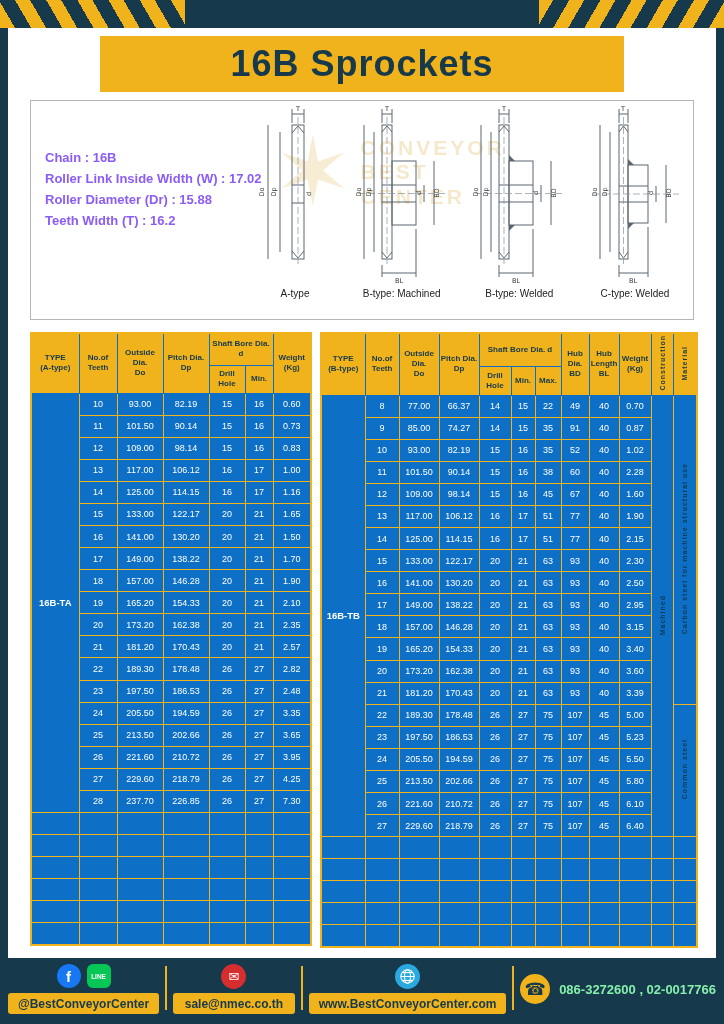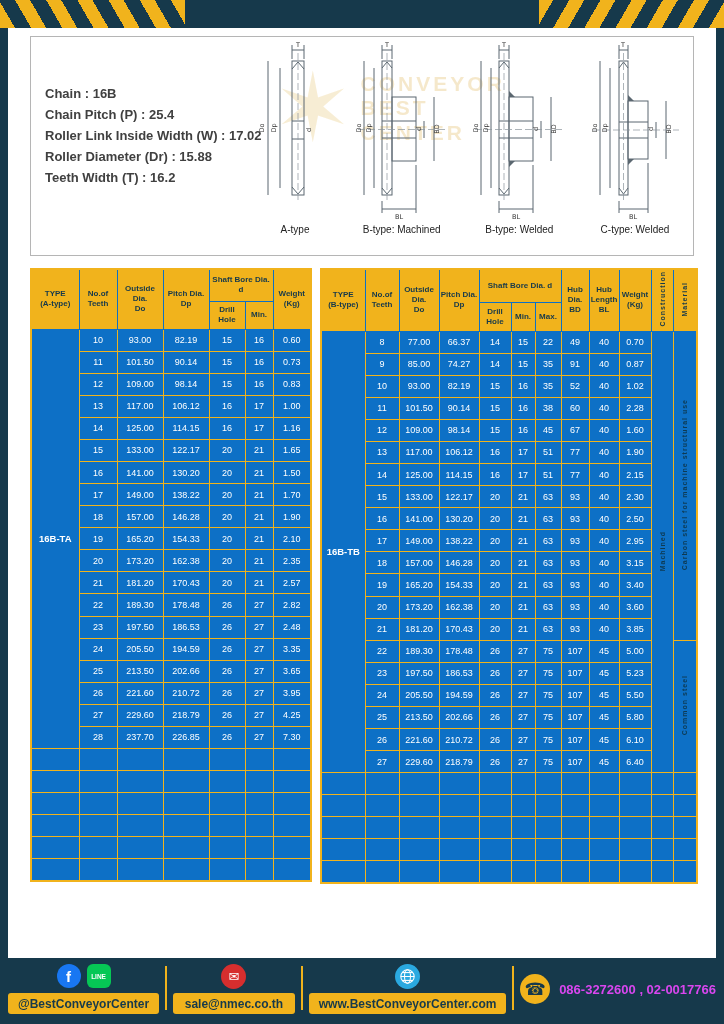--- a/index.html
+++ b/index.html
@@ -15,21 +15,21 @@
 
   
   .paper{position:absolute;top:28px;left:8px;width:708px;height:930px;background:#fff}
 
   .banner{width:524px;height:56px;margin:8px auto 0;background:#F1B31C;display:flex;align-items:center;justify-content:center}
   .banner h1{font-size:36px;font-weight:bold;color:#16394B;letter-spacing:1px}
 
   
   .spec-panel{position:relative;width:664px;height:220px;margin:8px auto 0;border:1px solid #b5b5b5;background:#fff;display:flex;overflow:hidden}
   .spec-text{z-index:1;width:225px;padding:46px 0 0 14px;flex:none}
-  .spec-line{font-size:13px;font-weight:bold;color:#404040;line-height:1.62;white-space:nowrap}
+  .spec-line{font-size:13px;font-weight:bold;color:#8b5cf6;line-height:1.62;white-space:nowrap}
   .figures{z-index:1;flex:1;display:flex;justify-content:space-between;padding:4px 10px 0 0}
   figure{display:flex;flex-direction:column;align-items:center}
   figcaption{font-size:10px;color:#222;margin-top:1px;white-space:nowrap}
   .watermark{position:absolute;left:242px;top:24px;display:flex;align-items:center;gap:8px;z-index:0;opacity:.7}
   .wm-star{font-size:95px;color:#F5E6C2;line-height:1}
   .wm-text{display:flex;flex-direction:column}
   .wm-text span{font-size:21px;font-weight:bold;color:#F2DFB6;letter-spacing:3px;line-height:1.15}
   .dim{font-family:"DejaVu Sans",sans-serif;font-size:6.5px;fill:#333}
 
   
@@ -54,48 +54,50 @@
   .g4{flex:1;flex-direction:row;gap:9px;align-items:center;justify-content:center}
   .icon-row{display:flex;gap:6px;align-items:center}
   .badge{height:21px;border-radius:3px;background:#F1B31C;color:#16394B;font-weight:bold;display:flex;align-items:center;justify-content:center;padding:0 10px;font-size:12px;white-space:nowrap;align-self:stretch}
   .sep{width:2px;background:#F1B31C;margin:2px 6px 4px}
   .circle{border-radius:50%;display:flex;align-items:center;justify-content:center}
   .fb{width:24px;height:24px;background:#1877F2;color:#fff;font-weight:bold;font-size:15px}
   .line-ic{width:24px;height:24px;border-radius:6px;background:#06C755;color:#fff;font-weight:bold;font-size:6.5px;display:flex;align-items:center;justify-content:center}
   .mail{width:25px;height:25px;background:#D62E2E;color:#fff;font-size:13px}
   .globe{width:25px;height:25px;background:#2AA9E0}
   .phone-circle{width:30px;height:30px;background:#F1B31C;color:#16394B;font-size:17px}
-  .phone-text{color:#d946ef;font-weight:bold;font-size:13px;white-space:nowrap}
+  .phone-text{color:#86efac;font-weight:bold;font-size:13px;white-space:nowrap}
 </style>
 </head>
 <body>
 
 <div class="sheet">
 
   <div class="topbar">
     <div class="hazard left"></div>
     <div class="hazard right"></div>
   </div>
 
   <div class="paper">
 
+    <div class="banner">
+      <h1>16B Sprockets</h1>
+    </div>
 
     <div class="spec-panel">
       <div class="watermark">
         <span class="wm-star">✶</span>
         <span class="wm-text">
           <span>CONVEYOR</span>
           <span>BEST</span>
           <span>CENTER</span>
         </span>
       </div>
 
       <div class="spec-text">
         <div class="spec-line">Chain : 16B</div>
-        <div class="spec-line">Chain Pitch (P) : 25.4</div>
         <div class="spec-line">Roller Link Inside Width (W) : 17.02</div>
         <div class="spec-line">Roller Diameter (Dr) : 15.88</div>
         <div class="spec-line">Teeth Width (T) : 16.2</div>
       </div>
 
       <div class="figures">
 
         <figure>
           <svg width="78" height="182" viewBox="0 0 78 182">
             <g stroke="#5b6770" fill="none" stroke-width="1">
@@ -665,21 +667,21 @@
             </tr>
             <tr>
               <td>21</td>
               <td>181.20</td>
               <td>170.43</td>
               <td>20</td>
               <td>21</td>
               <td>63</td>
               <td>93</td>
               <td>40</td>
-              <td>3.85</td>
+              <td>3.39</td>
             </tr>
             <tr>
               <td>22</td>
               <td>189.30</td>
               <td>178.48</td>
               <td>26</td>
               <td>27</td>
               <td>75</td>
               <td>107</td>
               <td>45</td>

